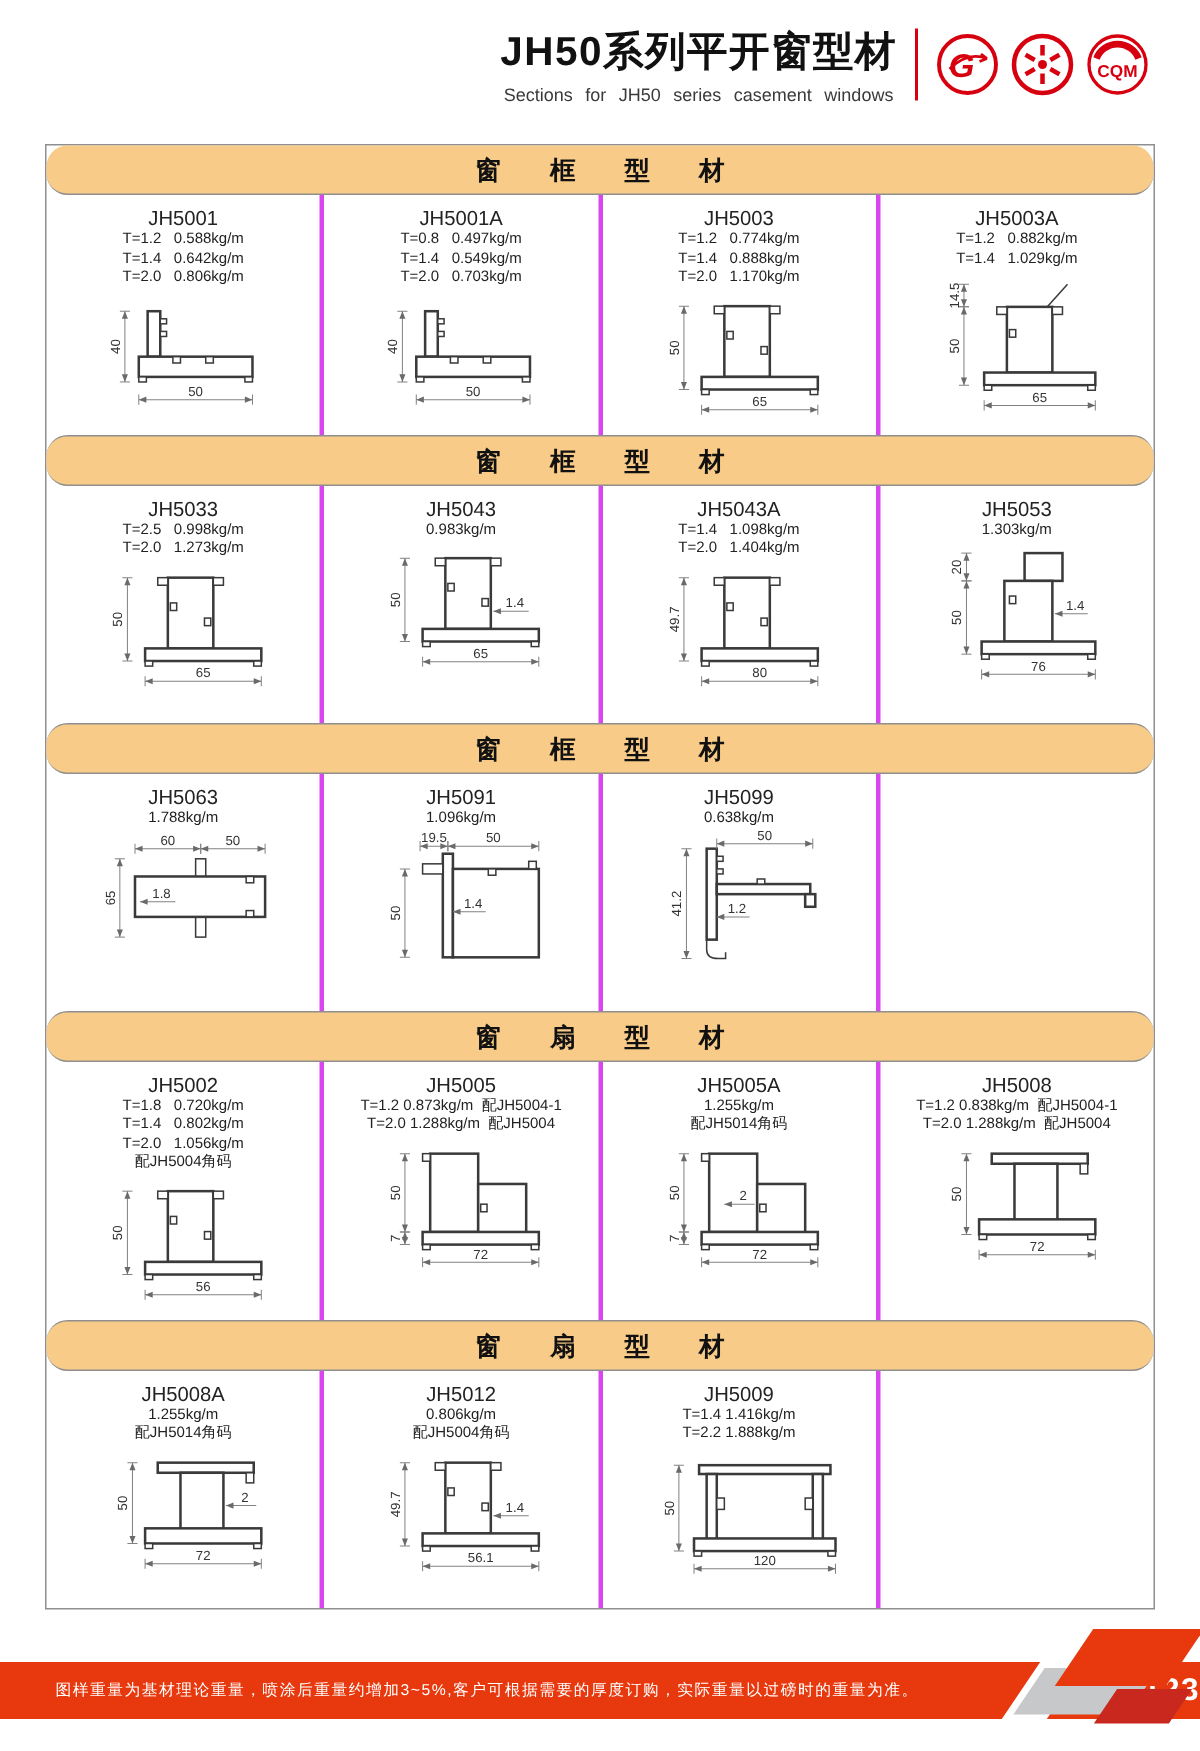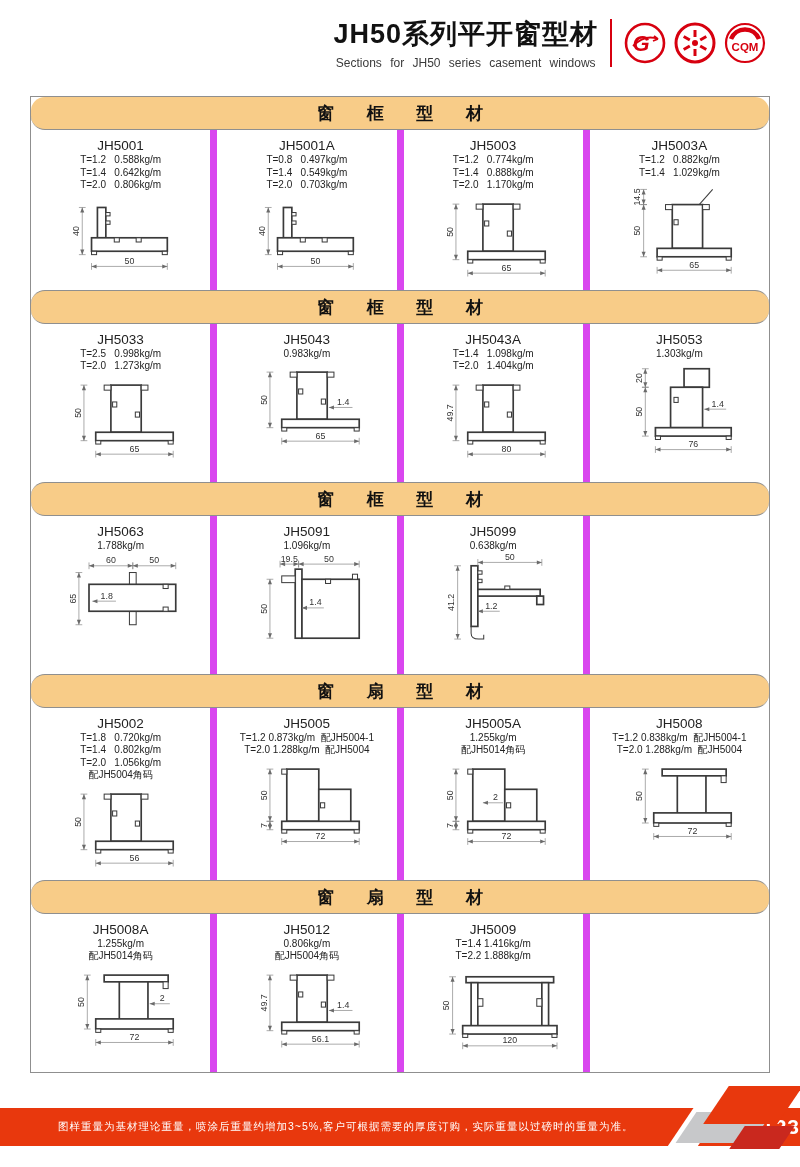--- a/index.html
+++ b/index.html
@@ -18,40 +18,40 @@
   
   .profile-table{margin:26px 30px 0;border:1px solid #8f8f8f}
   .section-header{
     background:#f8cc88;border-top:1px solid #8f8f8f;border-bottom:1px solid #8f8f8f;
     text-align:center;font-size:17px;font-weight:bold;letter-spacing:14px;text-indent:14px;
     padding:5px 0 4px;color:#111;border-radius:14px;
   }
   .section-header:first-child{border-top:none}
   .row{display:flex}
   .cell{
-    flex:1 1 0;border-right:7px solid #d946ef;min-height:158px;
+    flex:1 1 0;border-right:3px solid #d946ef;min-height:158px;
     text-align:center;padding-top:5px;box-sizing:border-box;
   }
   .cell:last-child{border-right:none}
   .code{font-size:13.5px;color:#222;margin:3px 0 1px}
   .spec{font-size:10px;color:#222;line-height:1.25;white-space:pre}
   svg.drawing{display:block;margin:2px auto 0}
   
   .body{fill:#fff;stroke:#3a3a3a;stroke-width:2}
   .thin{stroke-width:1.2}
   .nofill{fill:none}
   .dim{stroke:#828282;stroke-width:0.8}
   .arr{fill:#6a6a6a}
   .dtxt{font-size:10.5px;fill:#333;font-family:"Liberation Sans","DejaVu Sans",sans-serif}
   
   .footer-band{
     position:absolute;left:0;top:1108px;width:800px;height:38px;background:#e8380d;
     display:flex;align-items:center;color:#fff;
   }
-  .note{font-size:10.5px;letter-spacing:1px;padding-left:58px;white-space:nowrap}
+  .note{font-size:10.5px;letter-spacing:1px;padding-left:37px;white-space:nowrap}
   .brand{margin-left:auto;display:flex;flex-direction:column;align-items:flex-end;
     font-size:7.5px;font-weight:bold;letter-spacing:1px;line-height:1.2}
   .vbar{width:1.5px;height:20px;background:#fff;margin:0 5px 0 6px}
   .page-num{font-size:21px;font-weight:bold;letter-spacing:1px}
   .band-cut{position:absolute;left:680px;top:-6px;width:30px;height:52px;background:#fff;transform:skewX(-34deg)}
   .deco{position:absolute;transform:skewX(-34deg)}
   .deco-gray{left:686px;top:1112px;width:76px;height:31px;background:#c7c8ca}
   .deco-red1{left:716px;top:1086px;width:74px;height:38px;background:#e8380d}
   .deco-red2{left:737px;top:1126px;width:50px;height:23px;background:#c9281e}
 </style>

